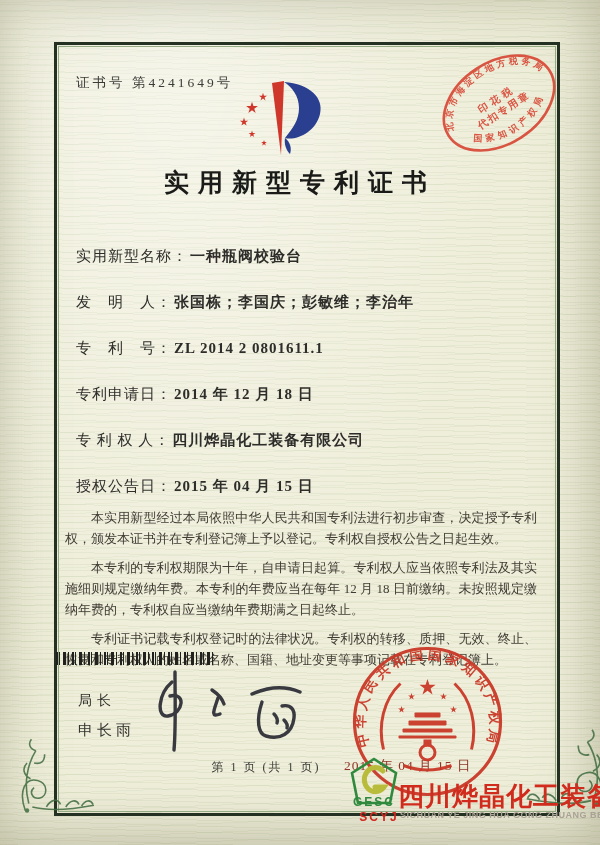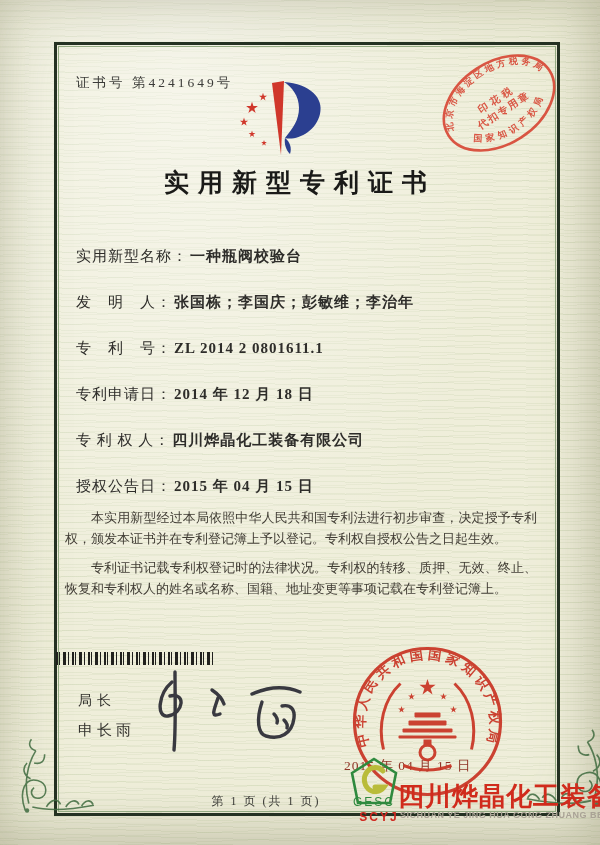--- a/index.html
+++ b/index.html
@@ -44,36 +44,36 @@
     left:56px;top:652px;width:160px;height:13px;
     background:repeating-linear-gradient(90deg,
       #21211e 0 2px, rgba(0,0,0,0) 2px 3px,
       #21211e 3px 4px, rgba(0,0,0,0) 4px 7px,
       #21211e 7px 10px, rgba(0,0,0,0) 10px 12px,
       #21211e 12px 13px, rgba(0,0,0,0) 13px 16px);
   }
   .sig-title{left:78px;top:692px;font-size:14px;letter-spacing:5px;color:#33322e;}
   .sig-name{left:78px;top:721px;font-size:15px;letter-spacing:4px;color:#33322e;}
   .footer{
-    left:0;top:793px;width:532px;text-align:center;
+    left:0;top:759px;width:532px;text-align:center;
     font-size:12px;letter-spacing:2px;color:#3a3a36;
   }
   .seal-date{
     left:344px;top:757px;font-size:13.5px;letter-spacing:1px;color:#8f3426;z-index:30;white-space:nowrap;
   }
   .seal-svg{left:351px;top:645px;z-index:32;}
   .tax-stamp{left:424px;top:28px;z-index:40;transform:rotate(-33deg);}
   .logo-svg{left:236px;top:56px;z-index:10;}
   .sig-svg{left:134px;top:666px;z-index:12;}
   .flourish-bl{left:20px;top:726px;z-index:8;}
   .flourish-br{left:512px;top:716px;z-index:8;transform:scaleX(-1);}
   .wm{z-index:50;}
   .wm-pentagon{left:350px;top:757px;}
   .wm-gesc{left:345px;top:795px;width:58px;text-align:center;
-    font-family:"Liberation Sans","DejaVu Sans",sans-serif;font-weight:400;
+    font-family:"Liberation Sans","DejaVu Sans",sans-serif;font-weight:700;
     font-size:12px;letter-spacing:2px;color:#2f8a3e;}
   .wm-scyj{left:350px;top:810px;width:58px;text-align:center;
     font-family:"Liberation Sans","DejaVu Sans",sans-serif;font-weight:700;
     font-size:12px;letter-spacing:2px;color:#cf2920;}
   .wm-company{left:398px;top:779px;font-family:"Liberation Sans","DejaVu Sans",sans-serif;
     font-weight:700;font-size:26px;letter-spacing:1px;color:#d02b1c;white-space:nowrap;}
   .wm-pinyin{left:400px;top:810px;font-family:"Liberation Sans","DejaVu Sans",sans-serif;
     font-weight:700;font-size:9px;letter-spacing:.5px;color:#a9a295;white-space:nowrap;}
 </style>
 </head>
@@ -159,20 +159,21 @@
     <div class="field-row">
       <span class="field-label">专 利 权 人：</span><span class="field-value">四川烨晶化工装备有限公司</span>
     </div>
     <div class="field-row">
       <span class="field-label">授权公告日：</span><span class="field-value">2015 年 04 月 15 日</span>
     </div>
   </div>
 
   <div class="abs body-text">
     <p>本实用新型经过本局依照中华人民共和国专利法进行初步审查，决定授予专利权，颁发本证书并在专利登记簿上予以登记。专利权自授权公告之日起生效。</p>
+    <p>本专利的专利权期限为十年，自申请日起算。专利权人应当依照专利法及其实施细则规定缴纳年费。本专利的年费应当在每年 12 月 18 日前缴纳。未按照规定缴纳年费的，专利权自应当缴纳年费期满之日起终止。</p>
     <p>专利证书记载专利权登记时的法律状况。专利权的转移、质押、无效、终止、恢复和专利权人的姓名或名称、国籍、地址变更等事项记载在专利登记簿上。</p>
   </div>
 
   <div class="abs barcode"></div>
 
   <div class="abs sig-title">局长</div>
   <div class="abs sig-name">申长雨</div>
   <svg class="abs sig-svg" width="180" height="88" viewBox="0 0 180 88">
     <g stroke="#262630" stroke-width="3.4" fill="none" stroke-linecap="round" stroke-linejoin="round" opacity="0.9">
       <path d="M38,16 C24,28 22,52 34,50 C50,47 52,26 36,30"></path>

